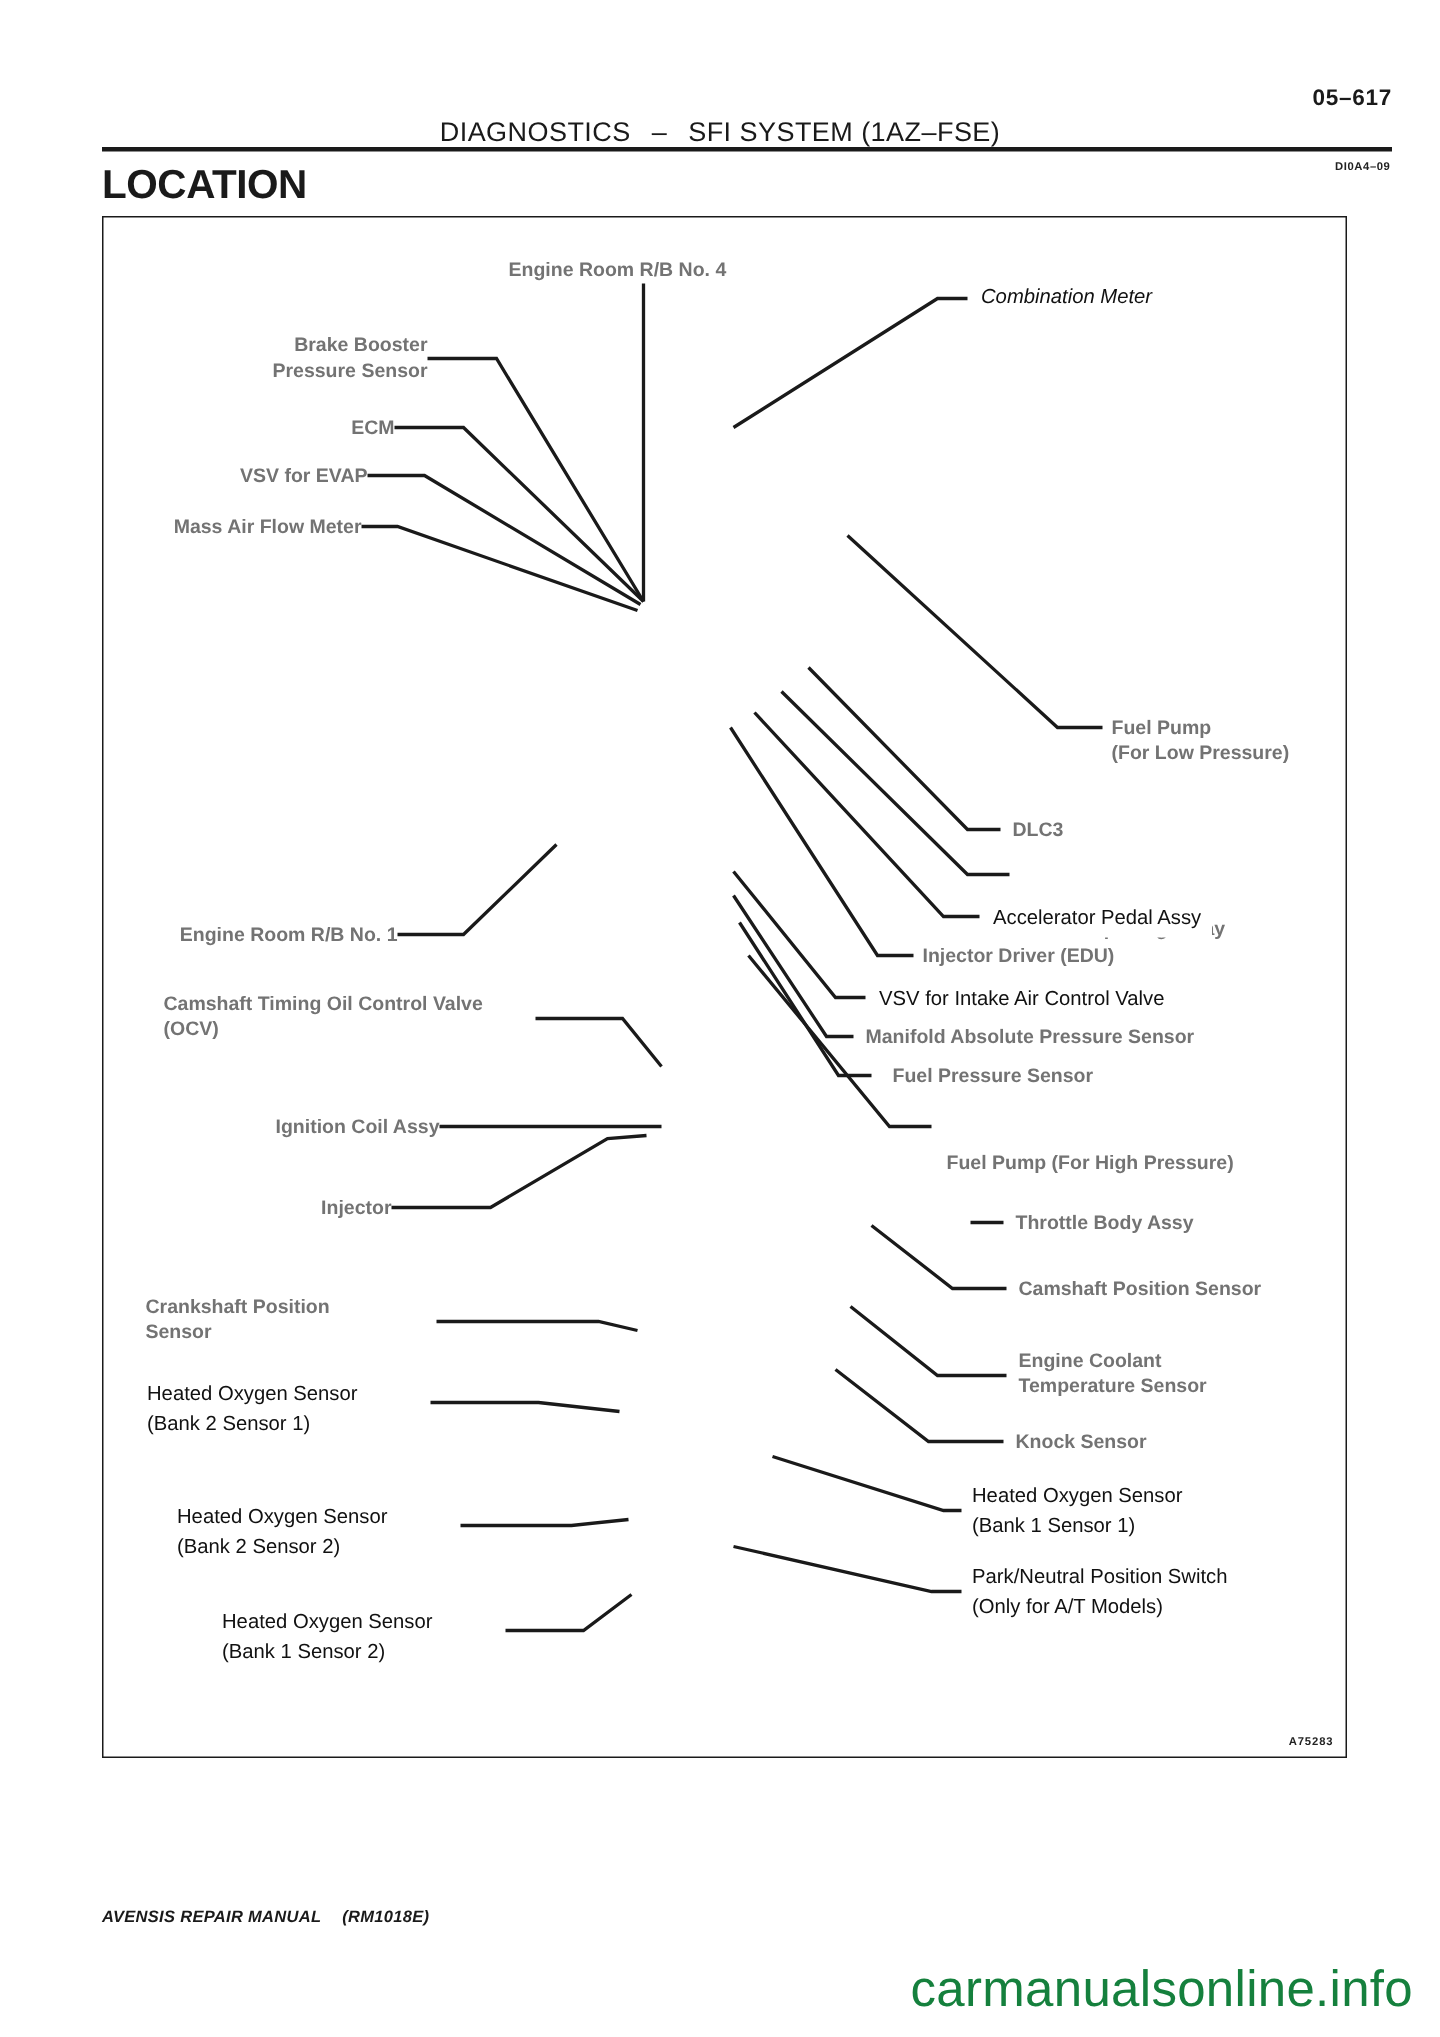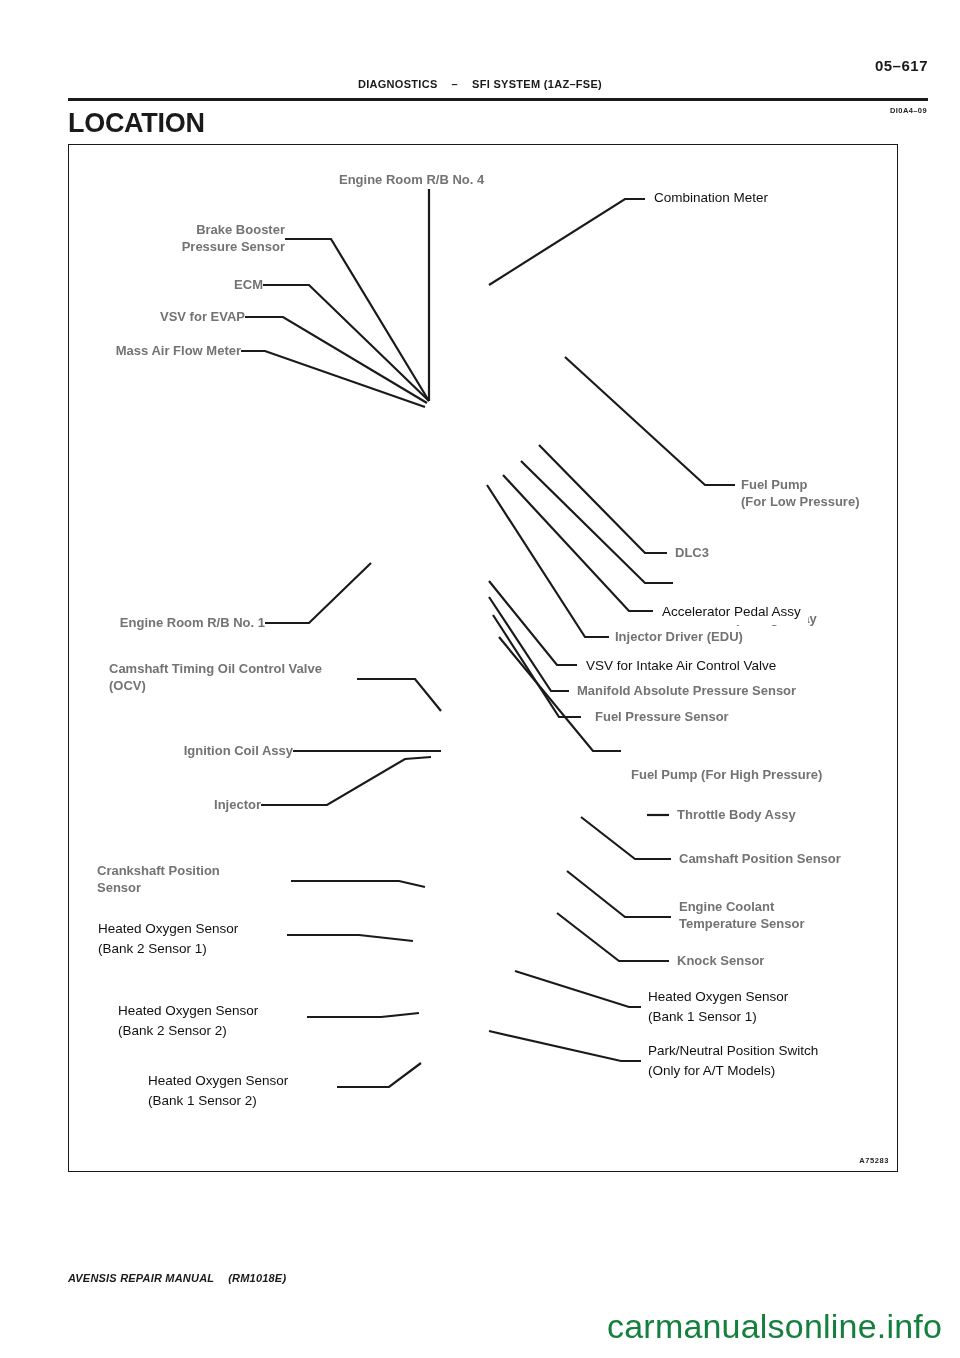--- a/index.html
+++ b/index.html
@@ -1,21 +1,21 @@
 <!DOCTYPE html>
 <html><head>
 <meta charset="utf-8">
 <style>
   html,body{margin:0;padding:0;background:#ffffff;}
   body{font-family:"Liberation Sans",sans-serif;color:#1a1a1a;}
   #page{position:relative;width:960px;height:1358px;overflow:hidden;background:#fff;}
 
   
   .pg-num{position:absolute;right:32px;top:57px;font-size:15px;font-weight:bold;letter-spacing:.5px;}
-  .hdr-center{position:absolute;left:0;right:0;top:78px;text-align:center;font-size:11px;font-weight:bold;letter-spacing:.3px;}
+  .hdr-center{position:absolute;left:0;right:0;top:78px;text-align:center;font-size:18px;font-weight:normal;letter-spacing:.3px;}
   .hdr-center .dash{display:inline-block;padding:0 14px;}
   .hdr-rule{position:absolute;left:68px;right:32px;top:98px;height:3px;background:#1a1a1a;}
   .code-top{position:absolute;right:33px;top:106px;font-size:7.5px;font-weight:bold;letter-spacing:.4px;color:#222;}
   .loc-title{position:absolute;left:68px;top:108px;font-size:27px;font-weight:bold;letter-spacing:-.3px;text-align:right;}
 
   
   #figure{position:absolute;left:68px;top:144px;width:828px;height:1026px;border:1.6px solid #1a1a1a;background:#fff;overflow:hidden;}
   .fig-code{position:absolute;right:8px;bottom:6px;font-size:7.5px;font-weight:bold;letter-spacing:.6px;color:#222;}
 
   
@@ -137,21 +137,21 @@
 
     <div class="lbl overlay" style="left:22px;top:771px;">Heated Oxygen Sensor
 (Bank 2 Sensor 1)</div>
 
     <div class="lbl overlay" style="left:42px;top:853px;">Heated Oxygen Sensor
 (Bank 2 Sensor 2)</div>
 
     <div class="lbl overlay" style="left:72px;top:923px;">Heated Oxygen Sensor
 (Bank 1 Sensor 2)</div>
 
-    <div class="lbl overlay" style="left:578px;top:40px;">Combination Meter</div>
+    <div class="lbl overlay" style="left:578px;top:40px;font-style:italic;">Combination Meter</div>
 
     <div class="lbl" style="left:672px;top:331px;">Fuel Pump
 (For Low Pressure)</div>
 
     <div class="lbl" style="left:606px;top:399px;">DLC3</div>
 
     <div class="lbl" style="left:612px;top:429px;margin-top:36px;">Circuit Opening Relay</div>
 
     <div class="lbl overlay" style="left:586px;top:454px;">Accelerator Pedal Assy</div>
 

